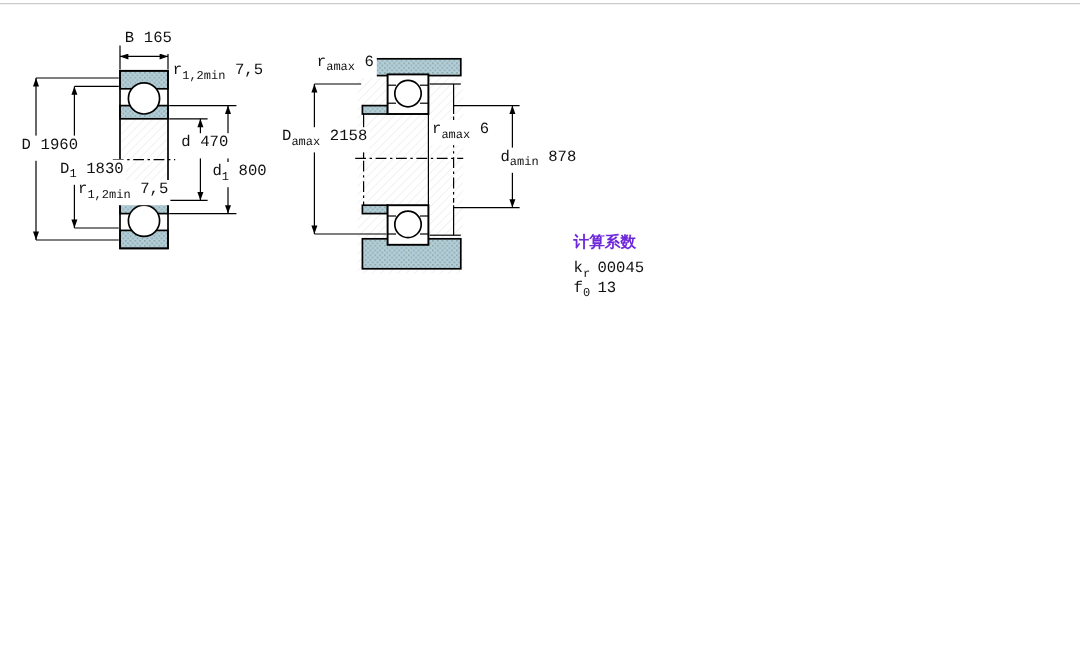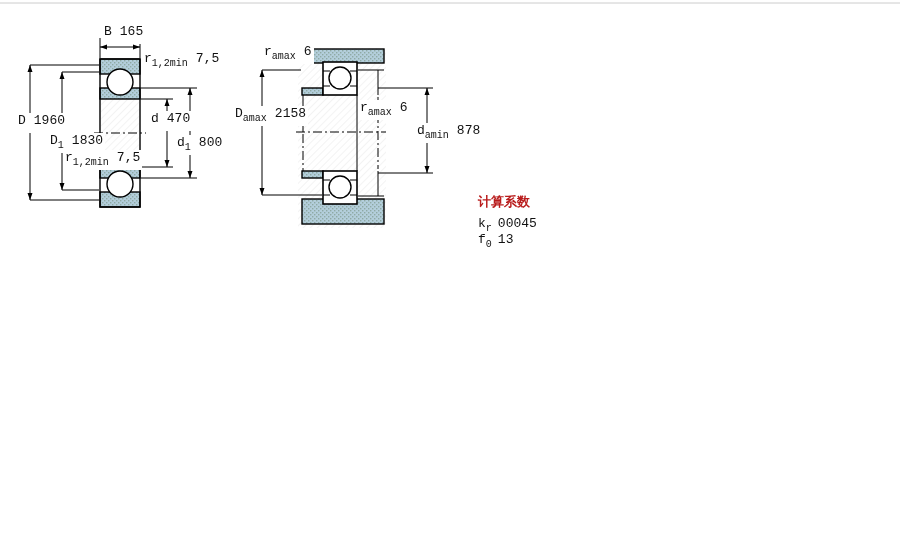--- a/index.html
+++ b/index.html
@@ -14,21 +14,21 @@
   .box{fill:#ffffff;stroke:var(--c-line);stroke-width:1.6;}
   .outline{fill:none;stroke:var(--c-line);stroke-width:1.4;}
   .dl{stroke:var(--c-line);stroke-width:1;fill:none;}
   .cl{stroke:var(--c-line);stroke-width:1;fill:none;stroke-dasharray:9 3 2 3;}
   .ar{fill:var(--c-line);stroke:none;}
   .dim{position:absolute;font-size:13px;line-height:15px;color:#111;white-space:nowrap;
        background:#ffffff;padding:0 2px;}
   .dim .sub{font-size:10px;}
   .dim .val{margin-left:8px;}
   .dim.tight .val{margin-left:6px;}
-  .calc-heading{position:absolute;font-size:13px;font-weight:bold;color:#b91c1c;white-space:nowrap;}
+  .calc-heading{position:absolute;font-size:13px;font-weight:bold;color:#6d28d9;white-space:nowrap;}
 </style>
 </head>
 <body>
 
 <div id="stage">
 
   <svg width="900" height="560" viewBox="0 0 900 560">
     <defs>
       <pattern id="stip" width="4" height="4" patternUnits="userSpaceOnUse">
         <rect width="4" height="4" style="fill:var(--c-fill)"></rect>

